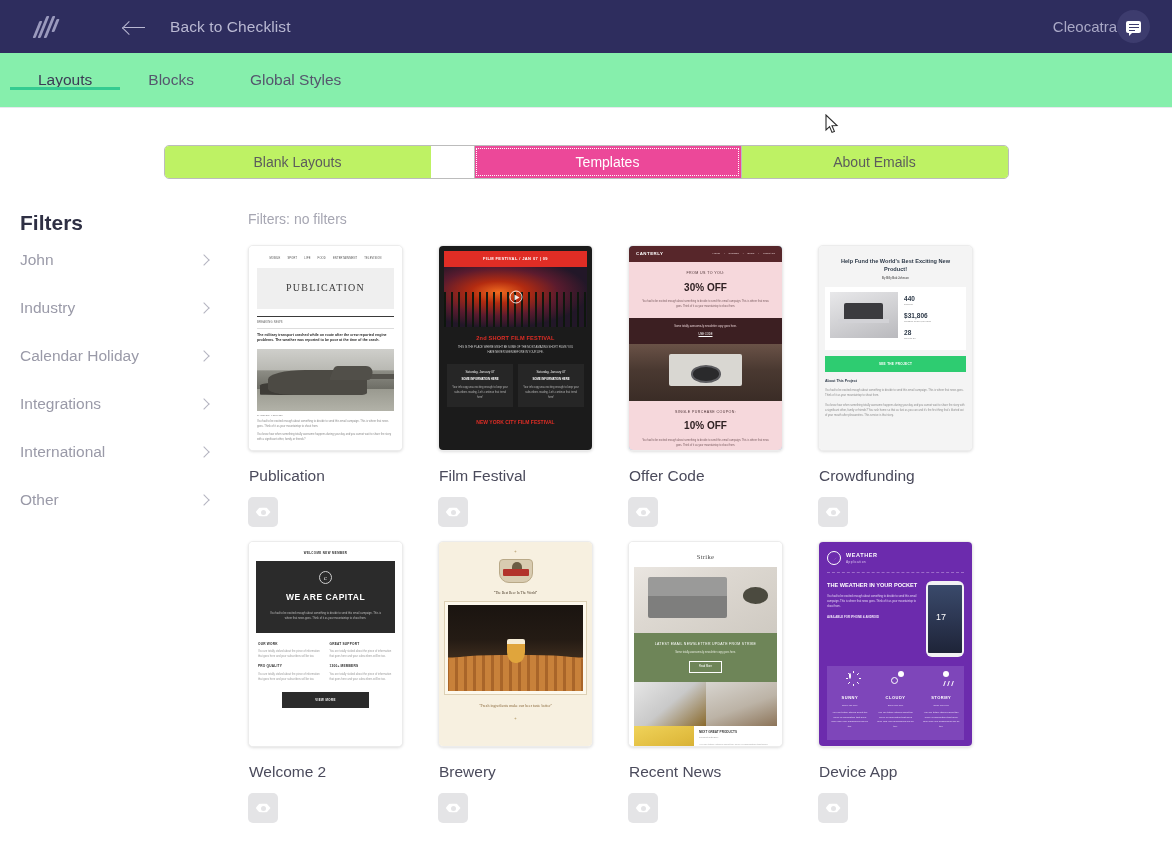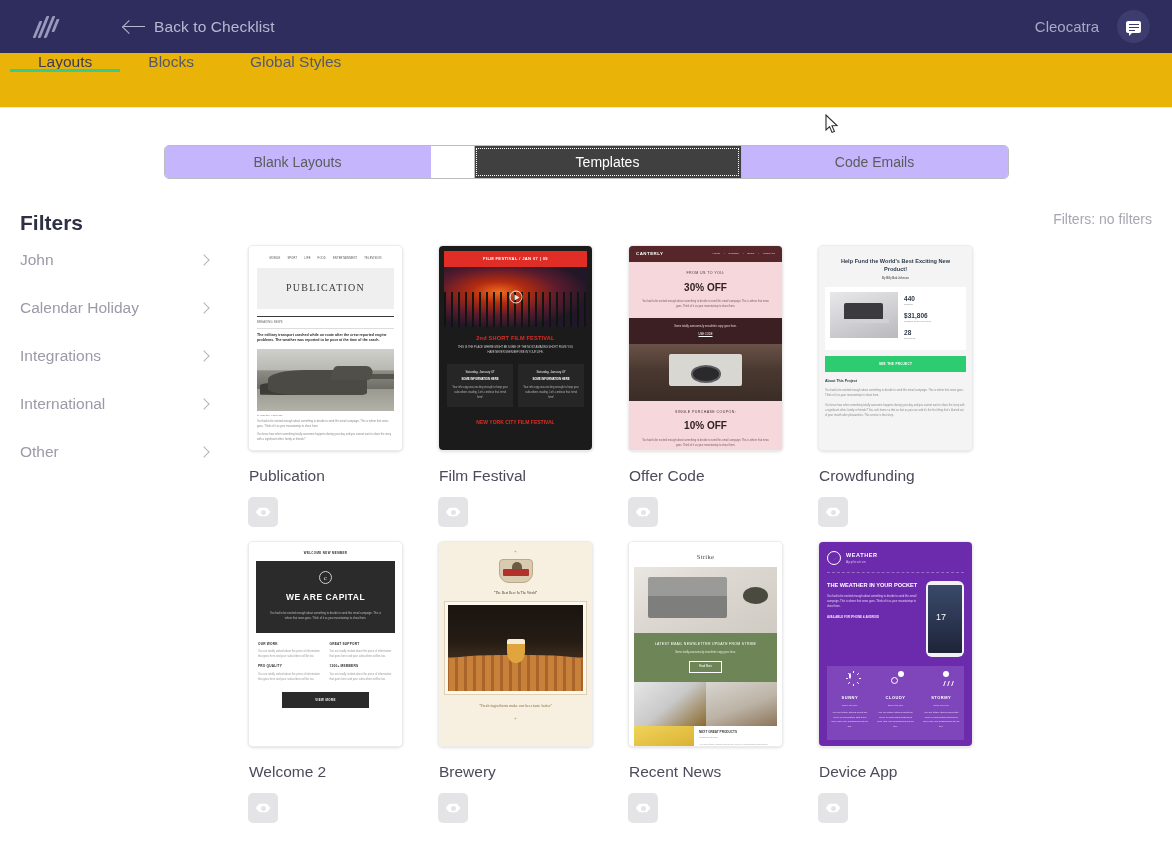--- a/index.html
+++ b/index.html
@@ -24,40 +24,40 @@
     position: absolute; display: block;
     width: 3px; background: #9a99bd;
     transform: skewX(-22deg); border-radius: 1px;
   }
   .logo-mark i:nth-child(1) { left: 6px;  top: 9px;  height: 17px; }
   .logo-mark i:nth-child(2) { left: 12px; top: 4px;  height: 22px; }
   .logo-mark i:nth-child(3) { left: 18px; top: 4px;  height: 22px; }
   .logo-mark i:nth-child(4) { left: 24px; top: 7px;  height: 13px; }
 
   .back-wrap {
-    display: flex; align-items: center; gap: 8px;
+    display: flex; align-items: flex-end; gap: 24px;
     margin-left: 60px; cursor: pointer;
   }
   .back-arrow {
     width: 22px; height: 16px; position: relative;
   }
   .back-arrow::before {
     content:""; position:absolute; left:0; top:7px;
     width:21px; height:1.6px; background:#b9b8d2;
   }
   .back-arrow::after {
     content:""; position:absolute; left:0; top:3px;
     width:9px; height:9px; border-left:1.6px solid #b9b8d2;
     border-bottom:1.6px solid #b9b8d2; transform: rotate(45deg);
   }
   .back-text { color: #b9b8d2; font-size: 15.5px; letter-spacing: .1px; }
 
   .topbar-right {
     position: absolute; right: 22px; top: 0; height: 53px;
-    display: flex; align-items: center; gap: 18px;
+    display: flex; align-items: center; 
   }
   .user-name { color: #a9a8c6; font-size: 15px; }
   .chat-btn {
     width: 33px; height: 33px; border-radius: 50%;
     background: #3d3c6e; display: flex;
     align-items: center; justify-content: center; cursor: pointer;
   }
   .chat-bubble {
     width: 15px; height: 12px; border-radius: 2px;
     background: #ffffff; position: relative;
@@ -71,22 +71,22 @@
     position:absolute; left:2.5px; width:10px; height:1.2px;
     background:#3d3c6e; display:block;
   }
   .chat-bubble i:nth-child(1){ top:3px; }
   .chat-bubble i:nth-child(2){ top:6px; }
   .chat-bubble i:nth-child(3){ top:9px; width:6px; }
 
   
   .tabs {
     height: 55px; border-bottom: 1px solid #e8e8ee;
-    display: flex; align-items: flex-start; padding-left: 10px;
-    background: #eab308;
+    display: flex; align-items: center; padding-left: 10px;
+    background: #86efac;
   }
   .tab {
     display: flex; align-items: center; padding: 0 28px;
     font-size: 15.5px; color: #55566d; cursor: pointer;
     position: relative;
   }
   .tab.active { color: #3b3b55; }
   .tab.active::after {
     content:""; position:absolute; left: 0; right: 0; bottom: -1px;
     height: 3px; background: #35cb91;
@@ -95,25 +95,25 @@
   
   .seg-wrap { padding-top: 37px; display:flex; justify-content:center; }
   .segmented {
     width: 845px; height: 34px; display: flex;
     border: 1px solid #bcbcbc; border-radius: 5px; overflow: hidden;
     background: #fff;
   }
   .seg {
     flex: 1; display: flex; align-items: center; justify-content: center;
     font-size: 14px; color: #5c5c5c; cursor: pointer;
-    background: #c4b5fd;
+    background: #bef264;
   }
   .seg + .seg { border-left: 1px solid #bcbcbc; }
   .seg.active {
-    background: #404040; color: #ffffff;
+    background: #ec4899; color: #ffffff;
     outline: 1px dotted #fdfdfd; outline-offset: -3px; margin-left: 43px;
   }
 
   
   .content { display: flex; padding-top: 32px; }
   .sidebar { width: 248px; padding-left: 20px; flex: none; }
   .filters-title {
     font-size: 21px; color: #2f3044; font-weight: 700; margin-bottom: 16px;
   }
   .filter-row {
@@ -121,21 +121,21 @@
     padding-right: 40px; margin-bottom: 30px; cursor: pointer;
   }
   .filter-label { font-size: 15.5px; color: #9a9aa8; }
   .chev {
     width: 8px; height: 8px;
     border-top: 1.4px solid #b4b4c0; border-right: 1.4px solid #b4b4c0;
     transform: rotate(45deg);
   }
 
   .main { flex: 1; padding-right: 20px; }
-  .filter-status { font-size: 14px; color: #a6a6b2; margin-bottom: 18px; text-align: right; }
+  .filter-status { font-size: 14px; color: #a6a6b2; margin-bottom: 18px; }
 
   .grid {
     display: grid; grid-template-columns: repeat(4, 190px);
     column-gap: 0; row-gap: 0;
   }
   .card { width: 190px; margin-bottom: 14px; }
   .thumb {
     width: 155px; height: 206px; background: #fff;
     border: 1px solid #ececec; border-radius: 5px;
     box-shadow: 0 1px 3px rgba(0,0,0,.13);
@@ -474,32 +474,36 @@
 
 <div class="seg-wrap">
   <div class="segmented">
     <div class="seg">
       <span>Blank Layouts</span>
     </div>
     <div class="seg active">
       <span>Templates</span>
     </div>
     <div class="seg">
-      <span>Code Emails</span>
+      <span>About Emails</span>
     </div>
   </div>
 </div>
 
 <div class="content">
 
   <div class="sidebar">
     <div class="filters-title">Filters</div>
 
     <div class="filter-row">
       <span class="filter-label">John</span>
+      <span class="chev"></span>
+    </div>
+    <div class="filter-row">
+      <span class="filter-label">Industry</span>
       <span class="chev"></span>
     </div>
     <div class="filter-row">
       <span class="filter-label">Calendar Holiday</span>
       <span class="chev"></span>
     </div>
     <div class="filter-row">
       <span class="filter-label">Integrations</span>
       <span class="chev"></span>
     </div>

